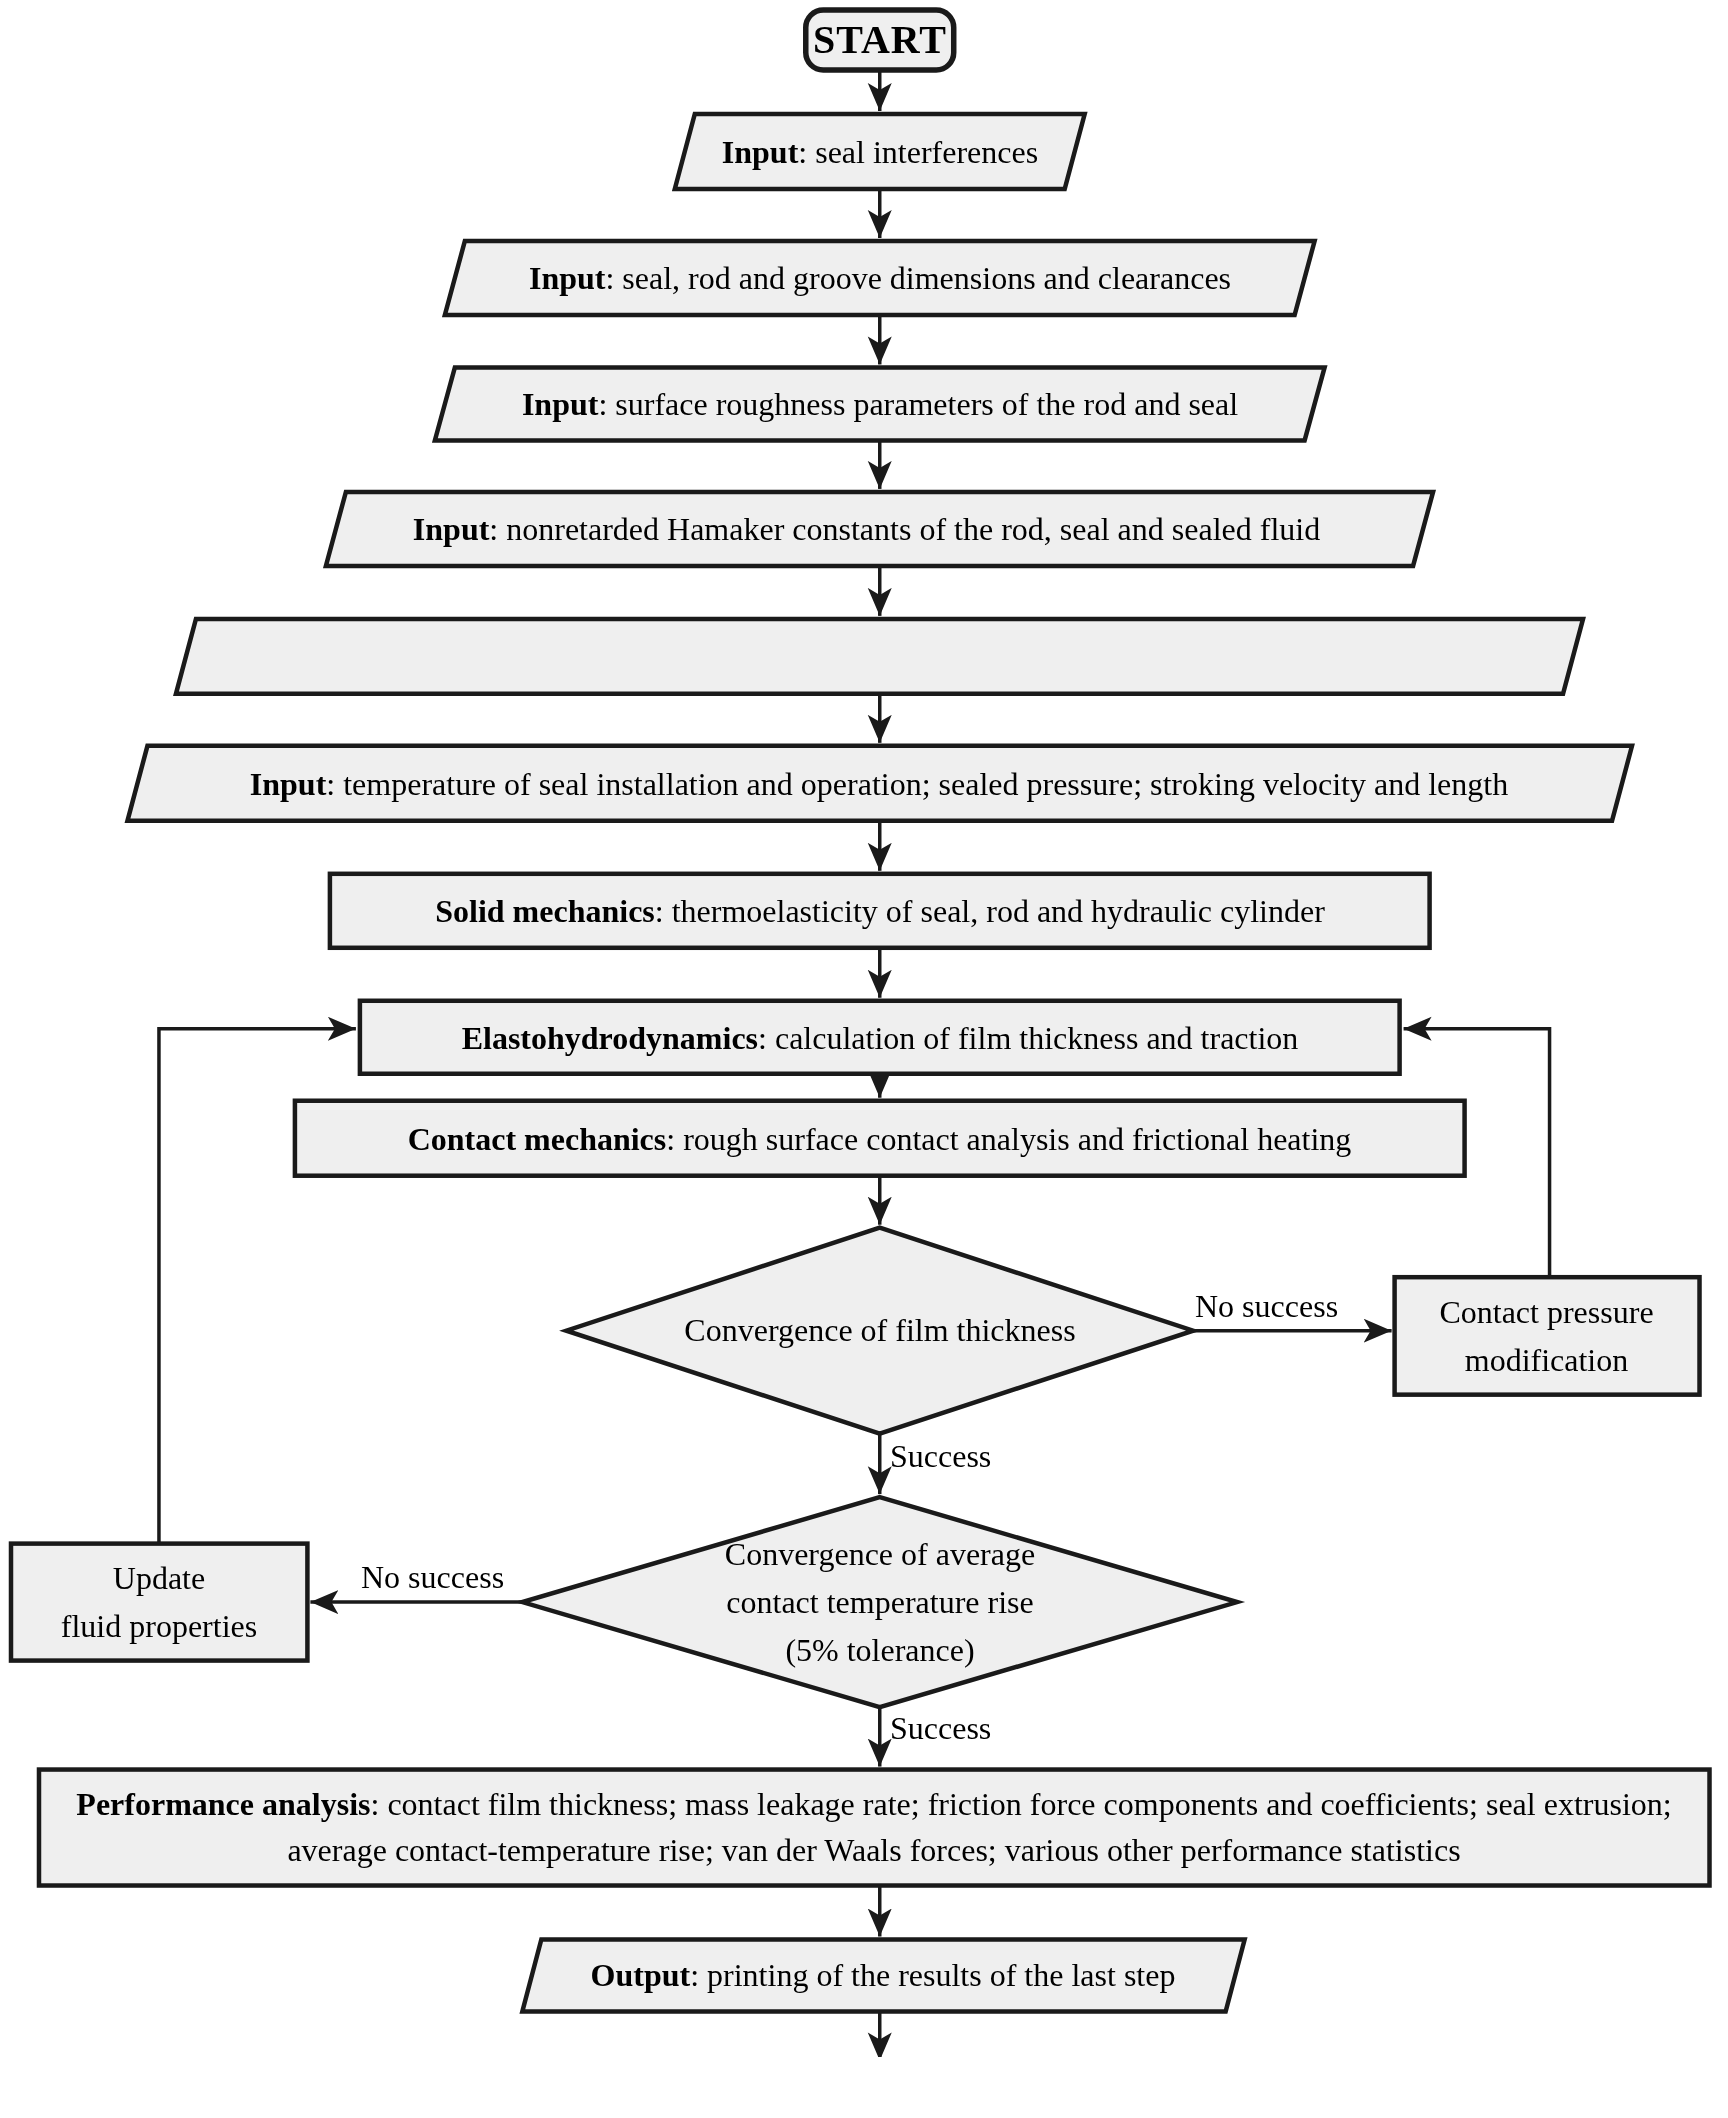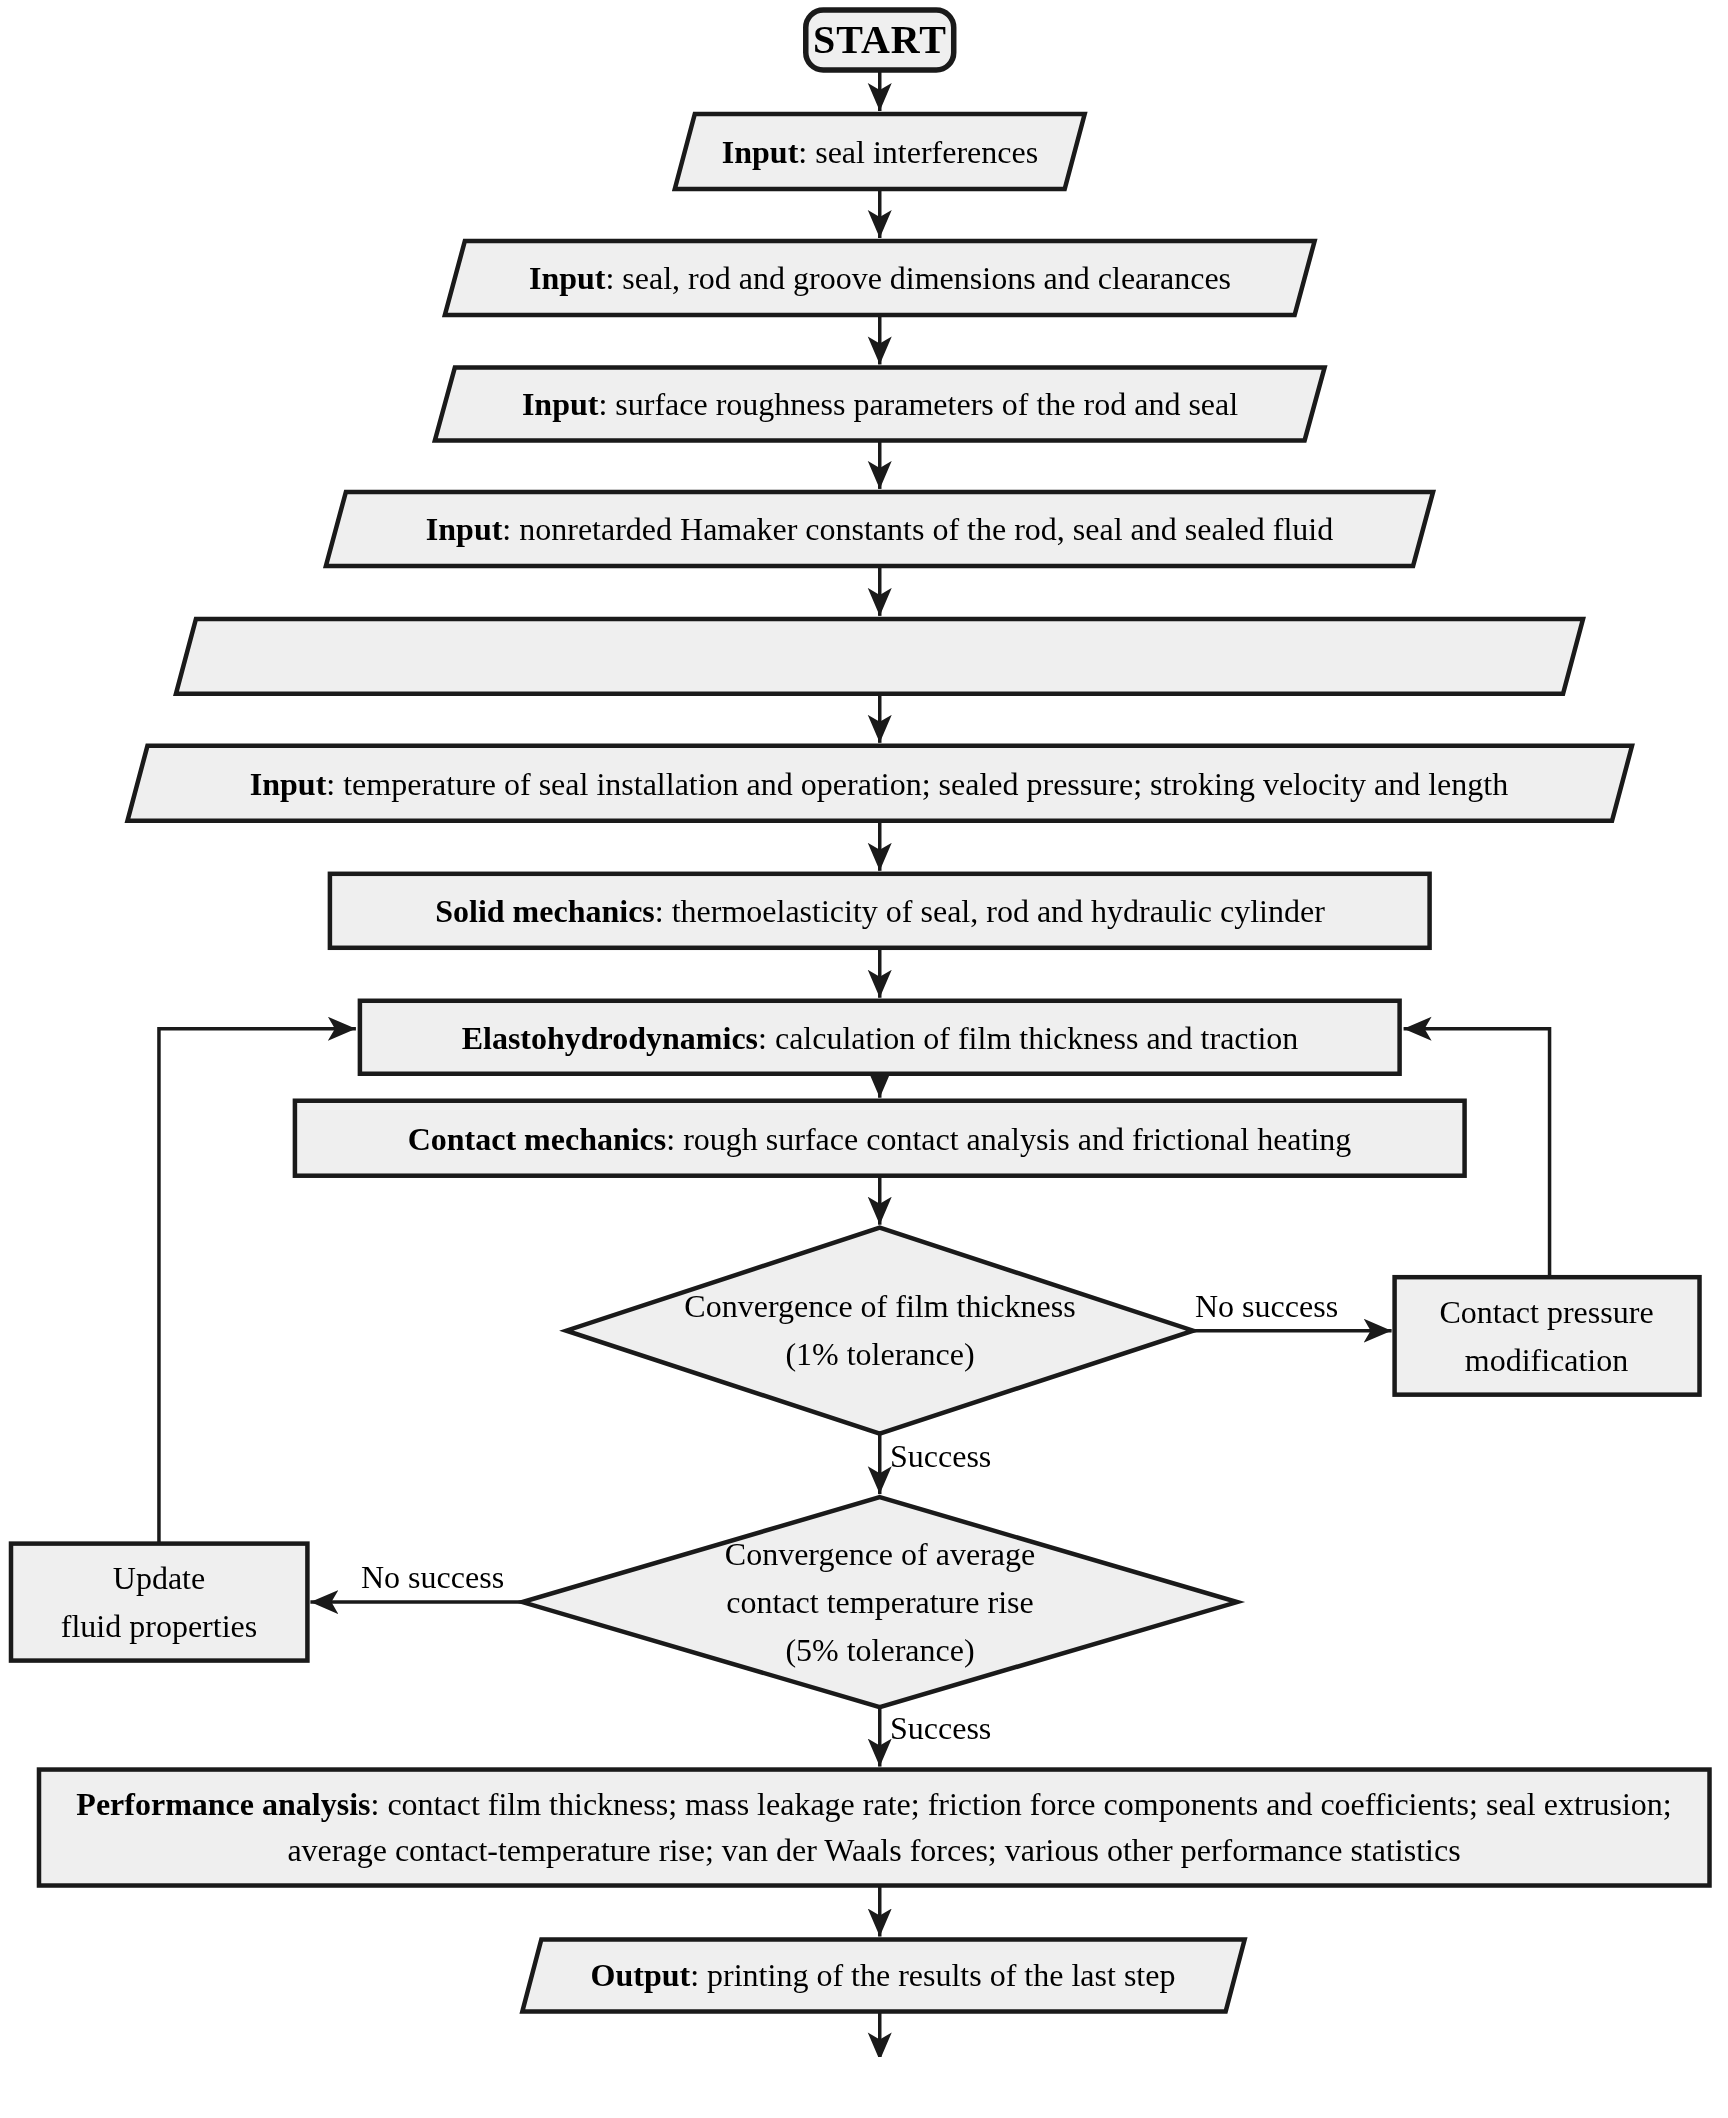--- a/index.html
+++ b/index.html
@@ -102,21 +102,21 @@
   </div>
 
   <div class="nl" style="left:445px;top:241px;width:870px;height:74px;text-align:center;">
     <span><span class="b">Input</span><span>: seal, rod and groove dimensions and clearances</span></span>
   </div>
 
   <div class="nl" style="left:435px;top:367px;width:890px;height:73px;">
     <span><span class="b">Input</span><span>: surface roughness parameters of the rod and seal</span></span>
   </div>
 
-  <div class="nl" style="left:326px;top:492px;width:1107px;height:74px;text-align:right;">
+  <div class="nl" style="left:313px;top:492px;width:1107px;height:74px;text-align:right;">
     <span><span class="b">Input</span><span>: nonretarded Hamaker constants of the rod, seal and sealed fluid</span></span>
   </div>
 
 
   <div class="nl" style="left:127px;top:746px;width:1504px;height:75px;">
     <span><span class="b">Input</span><span>: temperature of seal installation and operation; sealed pressure; stroking velocity and length</span></span>
   </div>
 
   <div class="nl" style="left:330px;top:874px;width:1100px;height:74px;">
     <span><span class="b">Solid mechanics</span><span>: thermoelasticity of seal, rod and hydraulic cylinder</span></span>
@@ -126,21 +126,20 @@
     <span><span class="b">Elastohydrodynamics</span><span>: calculation of film thickness and traction</span></span>
   </div>
 
   <div class="nl" style="left:295px;top:1101px;width:1169px;height:75px;">
     <span><span class="b">Contact mechanics</span><span>: rough surface contact analysis and frictional heating</span></span>
   </div>
 
   <div class="nl" style="left:615px;top:1279px;width:530px;height:102px;">
     <span>
       <span class="ln">Convergence of film thickness</span>
-      <span class="ln">(1% tolerance)</span>
     </span>
   </div>
 
   <div class="nl" style="left:1394px;top:1277px;width:305px;height:117px;">
     <span>
       <span class="ln">Contact pressure</span>
       <span class="ln">modification</span>
     </span>
   </div>
 

